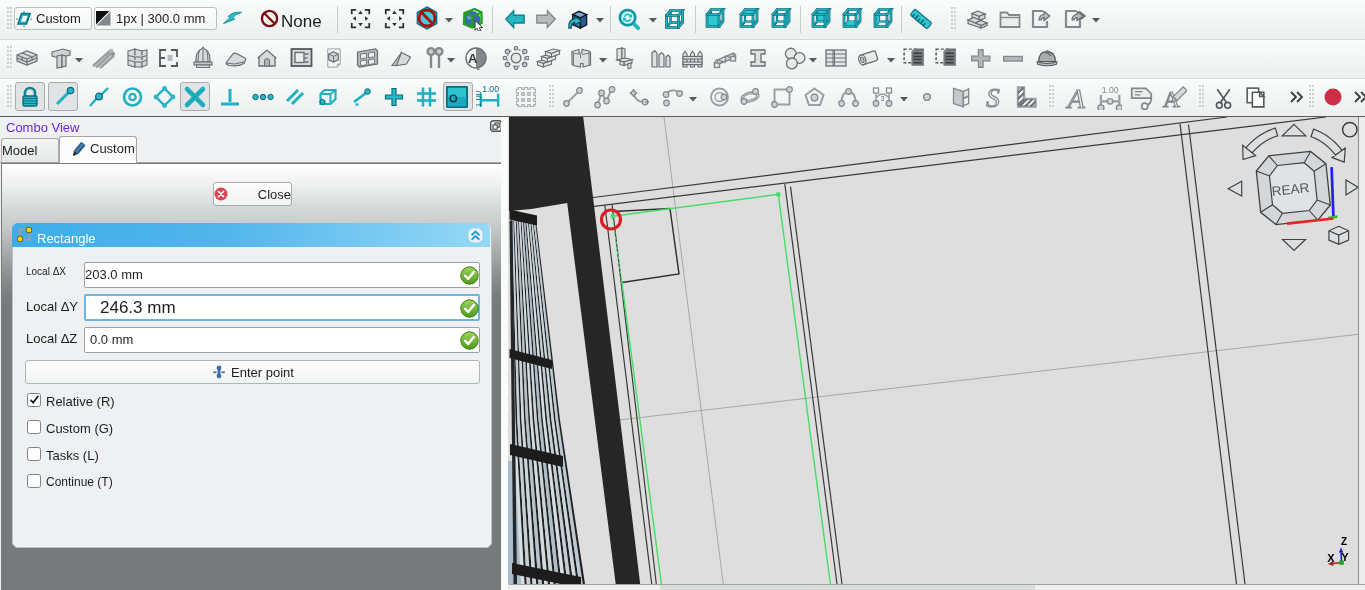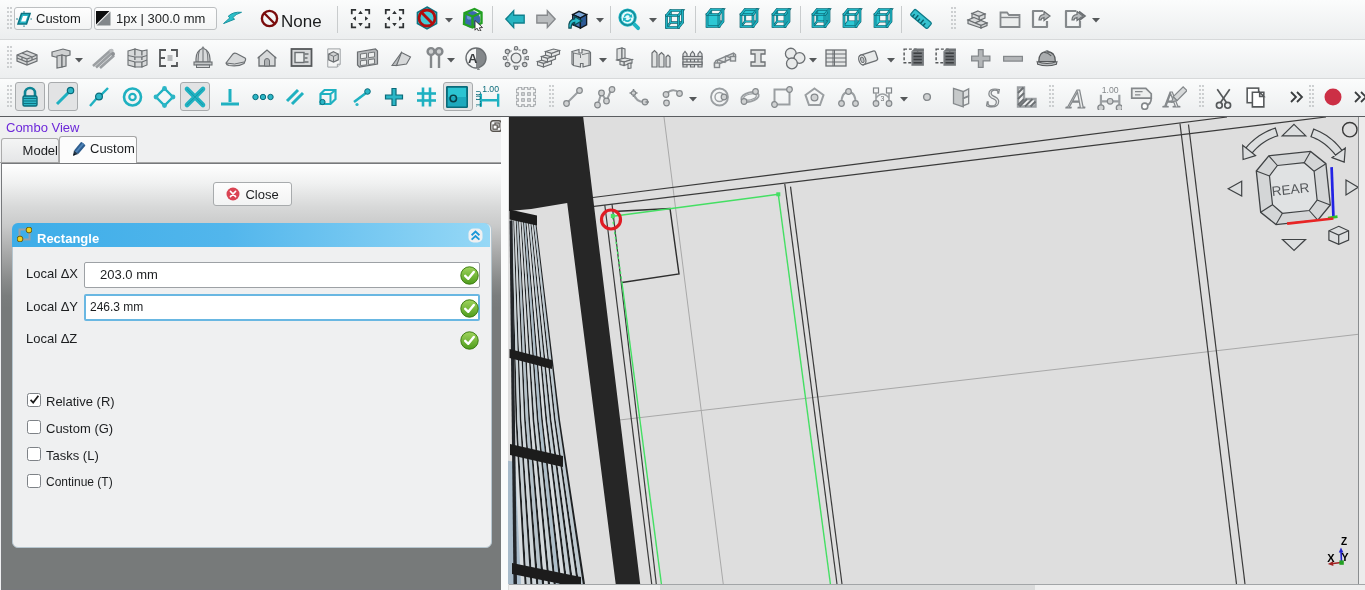--- a/index.html
+++ b/index.html
@@ -766,82 +766,93 @@
 <div class="abs" style="left:0;top:116px;width:1365px;height:1px;background:#5a5d60"></div>
 
 <div class="abs" id="panel" style="left:0;top:117px;width:503px;height:473px;background:#eff0f1">
   <div class="abs" style="left:6px;top:3px;font-size:13px;color:#6d28d9">Combo View</div>
   <svg class="abs" style="left:490px;top:3px" width="12" height="12" viewBox="0 0 12 12">
       <rect x="0.7" y="0.7" width="10.6" height="10.6" rx="2.4" fill="none" stroke="#57534e" stroke-width="1.4"></rect>
       <rect x="5" y="3" width="4.2" height="4.2" fill="none" stroke="#57534e" stroke-width="1.2"></rect>
       <rect x="3" y="5" width="4.2" height="4.2" fill="#fff" stroke="#57534e" stroke-width="1.2"></rect>
     </svg>
 
-  <div class="abs" style="left:1px;top:21px;width:58px;height:24px;background:linear-gradient(180deg,#f4f5f5,#e5e6e7);border:1px solid #ababab;border-bottom:none;border-radius:3px 3px 0 0;box-sizing:border-box;text-align:right;line-height:23px">Model</div>
+  <div class="abs" style="left:1px;top:21px;width:58px;height:24px;background:linear-gradient(180deg,#f4f5f5,#e5e6e7);border:1px solid #ababab;border-bottom:none;border-radius:3px 3px 0 0;box-sizing:border-box;text-align:left;line-height:23px">Model</div>
   <div class="abs" style="left:59px;top:19px;width:78px;height:27px;background:#fcfcfc;border:1px solid #a5a5a5;border-bottom:none;border-radius:3px 3px 0 0;box-sizing:border-box"></div>
   <svg class="abs" style="left:69px;top:24px" width="18" height="18" viewBox="0 0 18 18">
       <g transform="rotate(40 9 9)">
         <rect x="6.2" y="0.5" width="5.6" height="11.5" rx="0.8" fill="#2e5d8e"></rect>
         <rect x="8" y="0.5" width="1.8" height="11.5" fill="#4d83b8"></rect>
         <path d="M6.2 12 L11.8 12 L9 16.6 Z" fill="#23374a"></path>
         <path d="M8 14.2 L10 14.2 L9 16.6 Z" fill="#080a0c"></path>
       </g>
     </svg>
   <div class="abs" style="left:90px;top:24px;font-size:13px">Custom</div>
   <div class="abs" style="left:0;top:45px;width:503px;height:1px;background:#a5a5a5"></div>
   <div class="abs" style="left:60px;top:45px;width:76px;height:1px;background:#fcfcfc"></div>
 
   <div class="abs" style="left:1px;top:46px;width:501px;height:427px;border:1px solid #77797c;box-sizing:border-box;background:linear-gradient(180deg,#ffffff 0%,#f0f1f1 4.5%,#d8d9d9 10%,#c9caca 14.5%,#a8a9a9 21%,#8a8c8c 27%,#7a7d7d 31%,#777a7a 34%,#777a7a 100%)">
 
-    <div class="abs" style="left:211px;top:18px;width:79px;height:24px;background:linear-gradient(180deg,#fdfdfd,#f2f3f3);border:1px solid #a8abad;border-radius:3px;box-sizing:border-box;display:flex;align-items:center;justify-content:center">
+    <div class="abs" style="left:211px;top:18px;width:79px;height:24px;background:linear-gradient(180deg,#fdfdfd,#f2f3f3);border:1px solid #a8abad;border-radius:3px;box-sizing:border-box;display:flex;align-items:center;justify-content:space-between">
       <svg width="14" height="14" viewBox="0 0 14 14" style="margin-right:5px">
           <circle cx="7" cy="7" r="6.5" fill="#da4453"></circle>
           <path d="M4.4 4.4 L9.6 9.6 M9.6 4.4 L4.4 9.6" stroke="#fff" stroke-width="1.5" stroke-linecap="round"></path>
         </svg>
       <span style="font-size:13px">Close</span>
     </div>
 
     <div class="abs" style="left:10px;top:59px;width:478px;height:323px;border-radius:6px;background:#eff0f1;border:1px solid #b6c6cf"></div>
     <div class="abs" style="left:10px;top:59px;width:478px;height:24px;border-radius:6px 6px 0 0;background:linear-gradient(90deg,#3dade8 0%,#52b6ec 45%,#96d8f6 100%);box-sizing:border-box"></div>
     <svg class="abs" style="left:15px;top:63px" width="15" height="15" viewBox="0 0 15 15">
         <rect x="2.5" y="2.5" width="10" height="10" fill="none" stroke="#9aa0a4" stroke-width="2"></rect>
         <circle cx="12" cy="3" r="2.9" fill="#f3d21c" stroke="#5c5210" stroke-width="0.9"></circle>
         <circle cx="3" cy="12" r="2.9" fill="#f3d21c" stroke="#5c5210" stroke-width="0.9"></circle>
       </svg>
-    <div class="abs" style="left:35px;top:63px;height:24px;line-height:24px;font-weight:bold;font-size:13px;color:#ffffff">Rectangle</div>
+    <div class="abs" style="left:35px;top:63px;height:24px;line-height:24px;font-weight:normal;font-size:13px;color:#ffffff">Rectangle</div>
     <svg class="abs" style="left:466px;top:64px" width="15" height="15" viewBox="0 0 15 15">
         <rect x="0.5" y="0.5" width="14" height="14" rx="5" fill="#eff0f1"></rect>
         <path d="M3.6 7.2 L7.5 3.6 L11.4 7.2 M3.6 11.6 L7.5 8 L11.4 11.6" fill="none" stroke="#1d99d8" stroke-width="1.9"></path>
       </svg>
 
-    <div class="abs" style="left:24px;top:102px;width:54px;font-size:13px">Local ΔX</div>
-    <div class="abs" style="left:82px;top:98px;width:396px;height:26px;background:#fff;border:1px solid #9da1a5;border-radius:2px;box-sizing:border-box;line-height:24px;padding-left:15px;font-size:13px">203.0 mm</div>
+    <div class="abs" style="left:24px;top:102px;width:54px;font-size:10px">Local ΔX</div>
+    <div class="abs" style="left:82px;top:98px;width:396px;height:26px;background:#fff;border:1px solid #9da1a5;border-radius:2px;box-sizing:border-box;line-height:24px;padding-left:0;font-size:13px">203.0 mm</div>
     <div class="abs" style="left:24px;top:135px;width:54px;font-size:13px">Local ΔY</div>
-    <div class="abs" style="left:82px;top:130px;width:396px;height:27px;background:#fff;border:2px solid #69b7e2;border-radius:2px;box-sizing:border-box;line-height:23px;padding-left:4px;font-size:12px">246.3 mm</div>
+    <div class="abs" style="left:82px;top:130px;width:396px;height:27px;background:#fff;border:2px solid #69b7e2;border-radius:2px;box-sizing:border-box;line-height:23px;padding-left:14px;font-size:17px">246.3 mm</div>
     <div class="abs" style="left:24px;top:167px;width:54px;font-size:13px">Local ΔZ</div>
+    <div class="abs" style="left:82px;top:163px;width:396px;height:26px;background:#fff;border:1px solid #9da1a5;border-radius:2px;box-sizing:border-box;line-height:24px;padding-left:5px;font-size:13px">0.0 mm</div>
 
     <svg class="abs" style="left:458px;top:102px" width="19" height="19" viewBox="0 0 19 19">
         <defs>
           <linearGradient id="gg" x1="0" y1="0" x2="0" y2="1">
             <stop offset="0" stop-color="#9fd45c"></stop>
             <stop offset="1" stop-color="#4e9c1c"></stop>
           </linearGradient>
         </defs>
         <circle cx="9.5" cy="9.5" r="8.7" fill="url(#gg)" stroke="#3c7d12" stroke-width="1"></circle>
         <path d="M5.2 9.8 L8.3 12.8 L13.8 5.9" fill="none" stroke="#fff" stroke-width="2.4" stroke-linecap="round" stroke-linejoin="round"></path>
       </svg>
     <svg class="abs" style="left:458px;top:135px" width="19" height="19" viewBox="0 0 19 19">
         <circle cx="9.5" cy="9.5" r="8.7" fill="url(#gg)" stroke="#3c7d12" stroke-width="1"></circle>
         <path d="M5.2 9.8 L8.3 12.8 L13.8 5.9" fill="none" stroke="#fff" stroke-width="2.4" stroke-linecap="round" stroke-linejoin="round"></path>
       </svg>
     <svg class="abs" style="left:458px;top:167px" width="19" height="19" viewBox="0 0 19 19">
         <circle cx="9.5" cy="9.5" r="8.7" fill="url(#gg)" stroke="#3c7d12" stroke-width="1"></circle>
         <path d="M5.2 9.8 L8.3 12.8 L13.8 5.9" fill="none" stroke="#fff" stroke-width="2.4" stroke-linecap="round" stroke-linejoin="round"></path>
       </svg>
 
+    <div class="abs" style="left:23px;top:196px;width:455px;height:24px;background:linear-gradient(180deg,#fefefe,#f1f2f2);border:1px solid #b3b6b9;border-radius:3px;box-sizing:border-box;display:flex;align-items:center;justify-content:center">
+      <svg width="16" height="15" viewBox="0 0 16 15" style="margin-right:4px">
+          <circle cx="8" cy="3" r="2.4" fill="#3e6fad"></circle>
+          <circle cx="8" cy="11" r="2.4" fill="#3e6fad"></circle>
+          <rect x="6.6" y="3" width="2.8" height="8" fill="#3e6fad"></rect>
+          <rect x="2.2" y="6.4" width="3.4" height="1.7" fill="#3e6fad"></rect>
+          <rect x="10.4" y="6.4" width="3.4" height="1.7" fill="#3e6fad"></rect>
+        </svg>
+      <span style="font-size:13px">Enter point</span>
+    </div>
 
     <div class="abs" style="left:25px;top:229px;width:14px;height:14px;background:#fff;border:1px solid #7e8287;border-radius:2.5px;box-sizing:border-box"></div>
     <svg class="abs" style="left:26px;top:229px" width="13" height="13" viewBox="0 0 13 13">
         <path d="M2.6 6.8 L5.2 9.6 L10.4 2.8" fill="none" stroke="#1a1a1a" stroke-width="1.7"></path>
       </svg>
     <div class="abs" style="left:44px;top:230px;font-size:13px">Relative (R)</div>
     <div class="abs" style="left:25px;top:256px;width:14px;height:14px;background:#fff;border:1px solid #7e8287;border-radius:2.5px;box-sizing:border-box"></div>
     <div class="abs" style="left:44px;top:257px;font-size:13px">Custom (G)</div>
     <div class="abs" style="left:25px;top:283px;width:14px;height:14px;background:#fff;border:1px solid #7e8287;border-radius:2.5px;box-sizing:border-box"></div>
     <div class="abs" style="left:44px;top:284px;font-size:13px">Tasks (L)</div>

